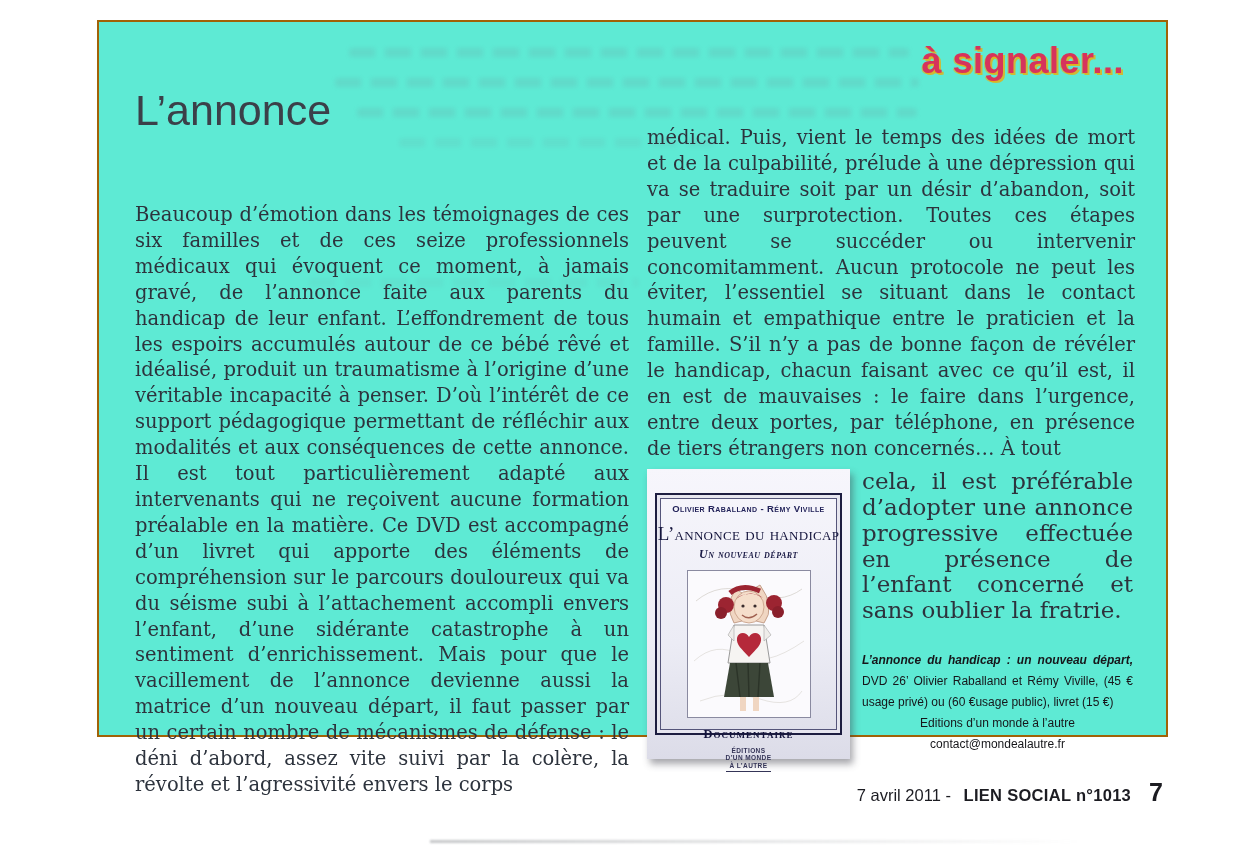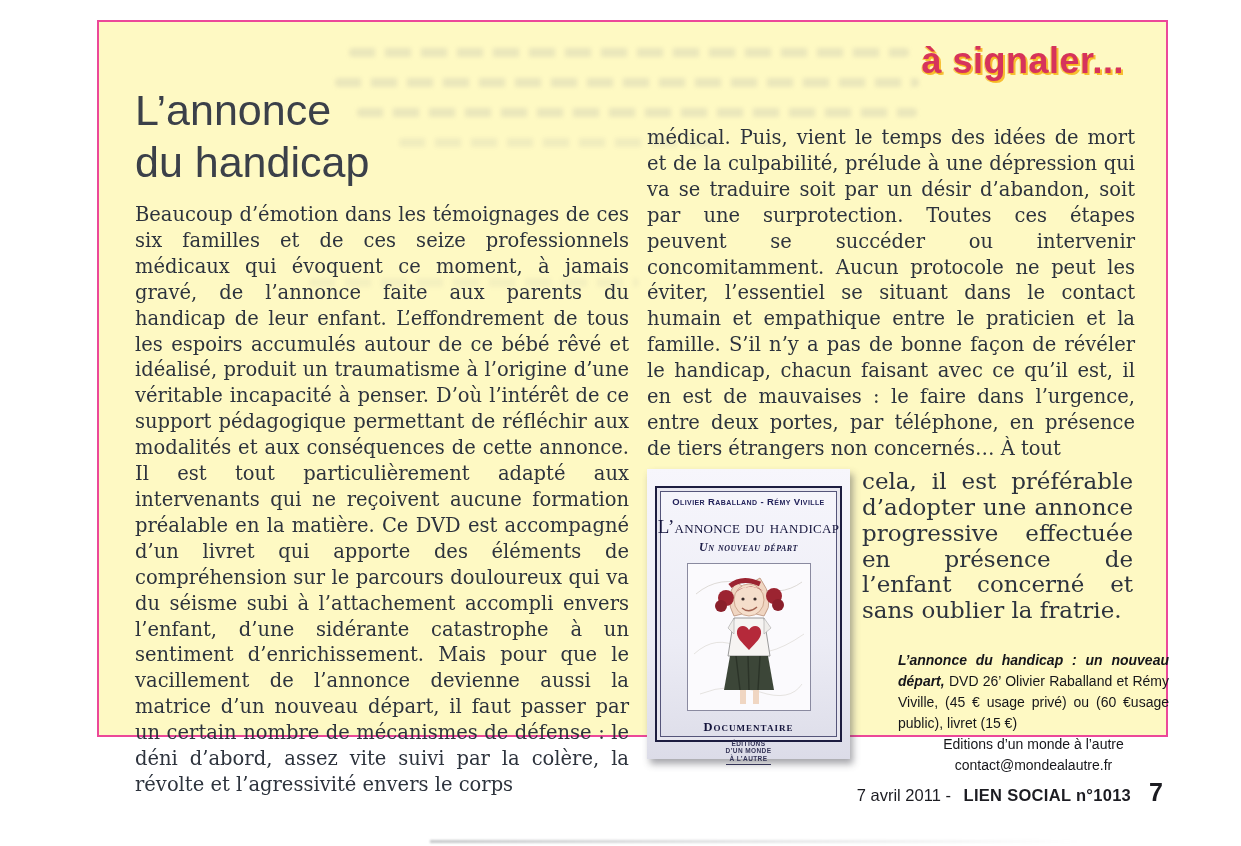--- a/index.html
+++ b/index.html
@@ -3,21 +3,21 @@
 <meta charset="utf-8">
 <style>
   html,body{margin:0;padding:0;}
   body{
     width:1241px;height:846px;position:relative;background:#ffffff;
     font-family:"Liberation Sans",sans-serif;overflow:hidden;
   }
   
   .page-box{
     position:absolute;left:97px;top:20px;width:1071px;height:717px;
-    background:#fef9c3;border:2px solid #ec4899;box-sizing:border-box;
+    background:#5eead4;border:2px solid #a16207;box-sizing:border-box;
   }
   
   .ghost{
     position:absolute;height:9px;border-radius:4px;
     background:repeating-linear-gradient(90deg,rgba(116,126,140,0.14) 0 26px,rgba(116,126,140,0) 26px 36px);
     filter:blur(2px);pointer-events:none;
   }
   
   .signaler{
     position:absolute;top:18px;right:42px;
@@ -44,21 +44,21 @@
   }
   .right-upper{font-size:19.5px;line-height:25.9px;}
   .wrap-row{display:flex;margin-top:7px;}
   .wrap-stack{margin-left:12px;width:271px;}
   .right-wrap{font-size:23px;line-height:25.9px;}
   
   .dvd-cover{
     width:203px;height:290px;flex:0 0 auto;box-sizing:border-box;
     background:linear-gradient(180deg,#f7f6fc 0%,#ececf5 60%,#dcdce8 100%);
     box-shadow:3px 5px 7px rgba(60,60,70,0.45);
-    padding:17px 8px;
+    padding:24px 8px;
   }
   .cover-frame{
     height:100%;box-sizing:border-box;border:2px solid #1d1d40;
     box-shadow:inset 0 0 0 3px rgba(247,246,252,0.9), inset 0 0 0 4px #55557a;
     display:flex;flex-direction:column;align-items:center;
     padding:8px 6px 6px 6px;
   }
   .cover-authors{
     font-size:9.5px;font-weight:700;color:#23235a;
     font-variant:small-caps;letter-spacing:0.4px;white-space:nowrap;
@@ -85,21 +85,21 @@
     font-variant:small-caps;letter-spacing:1px;margin-top:9px;
   }
   .cover-publisher{
     margin-top:5px;text-align:center;color:#343457;
     font-size:6.5px;line-height:7.5px;font-weight:700;letter-spacing:0.4px;
     border-bottom:1px solid #343457;padding-bottom:2px;text-transform:uppercase;
   }
   
   .caption{
     margin-top:26px;width:271px;
-    font-size:14px;line-height:21px;color:#16161a;text-align:justify;margin-left:36px;
+    font-size:12px;line-height:21px;color:#16161a;text-align:justify;
   }
   .caption .cap-bold{font-weight:700;font-style:italic;}
   .caption .cap-line{display:block;text-align:center;}
   
   .footer{
     position:absolute;right:78px;top:778px;color:#1c1c22;
     font-size:16.5px;display:flex;align-items:baseline;white-space:pre;gap:8px;
   }
   .footer .journal{font-weight:700;letter-spacing:0.3px;}
   .footer .pagenum{font-weight:700;font-size:25px;margin-left:10px;}
@@ -118,21 +118,20 @@
   <div class="ghost" style="left:250px;top:26px;width:560px;"></div>
   <div class="ghost" style="left:236px;top:56px;width:584px;"></div>
   <div class="ghost" style="left:258px;top:86px;width:560px;"></div>
   <div class="ghost" style="left:300px;top:116px;width:320px;opacity:0.7;"></div>
   <div class="ghost" style="left:210px;top:256px;width:330px;opacity:0.5;"></div>
 
   <div class="signaler">à signaler...</div>
 
   <div class="article-title">
     <div>L’annonce</div>
-    <div>du handicap</div>
   </div>
 
   <div class="left-col serif">Beaucoup d’émotion dans les témoignages de ces six familles et de ces seize professionnels médicaux qui évoquent ce moment, à jamais gravé, de l’annonce faite aux parents du handicap de leur enfant. L’effondrement de tous les espoirs accumulés autour de ce bébé rêvé et idéalisé, produit un traumatisme à l’origine d’une véritable incapacité à penser. D’où l’intérêt de ce support pédagogique permettant de réfléchir aux modalités et aux conséquences de cette annonce. Il est tout particulièrement adapté aux intervenants qui ne reçoivent aucune formation préalable en la matière. Ce DVD est accompagné d’un livret qui apporte des éléments de compréhension sur le parcours douloureux qui va du séisme subi à l’attachement accompli envers l’enfant, d’une sidérante catastrophe à un sentiment d’enrichissement. Mais pour que le vacillement de l’annonce devienne aussi la matrice d’un nouveau départ, il faut passer par un certain nombre de mécanismes de défense : le déni d’abord, assez vite suivi par la colère, la révolte et l’agressivité envers le corps</div>
 
   <div class="right-col">
     <div class="right-upper serif">médical. Puis, vient le temps des idées de mort et de la culpabilité, prélude à une dépression qui va se traduire soit par un désir d’abandon, soit par une surprotection. Toutes ces étapes peuvent se succéder ou intervenir concomitamment. Aucun protocole ne peut les éviter, l’essentiel se situant dans le contact humain et empathique entre le praticien et la famille. S’il n’y a pas de bonne façon de révéler le handicap, chacun faisant avec ce qu’il est, il en est de mauvaises : le faire dans l’urgence, entre deux portes, par téléphone, en présence de tiers étrangers non concernés… À tout</div>
 
     <div class="wrap-row">
 
       <div class="dvd-cover">

